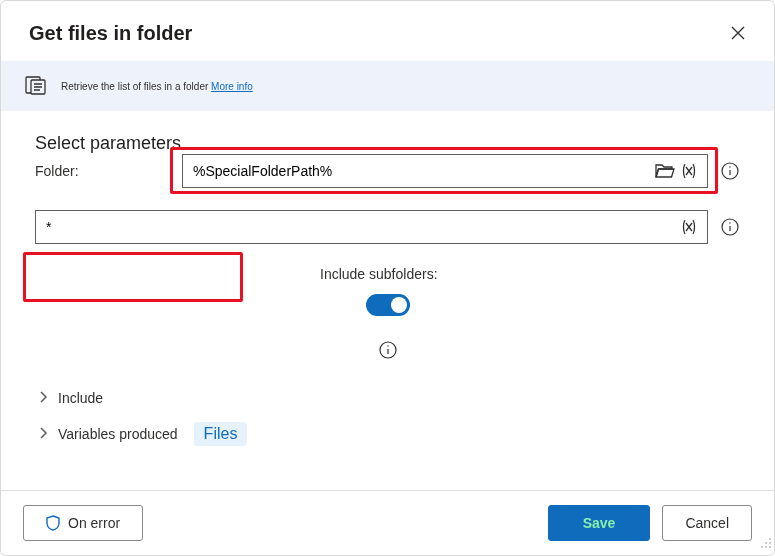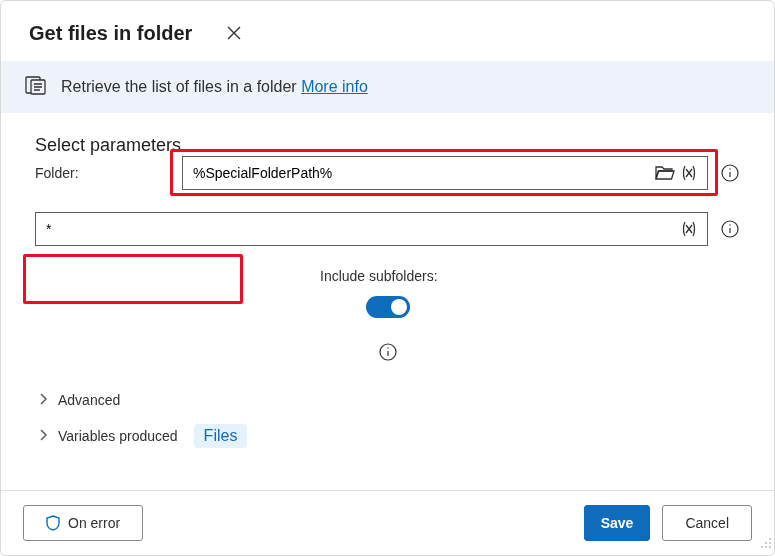--- a/index.html
+++ b/index.html
@@ -17,42 +17,42 @@
     border: 1px solid #d9d9d9;
     border-radius: 6px;
     display: flex;
     flex-direction: column;
     overflow: hidden;
     background: #fff;
   }
   .header {
     display: flex;
     align-items: center;
-    justify-content: flex-start;
+    justify-content: space-between;
     padding: 18px 22px 14px 28px;
     gap: 28px;
   }
   .header h1 {
     font-size: 20px;
     font-weight: 600;
     color: #201f1e;
   }
   .close-btn {
     width: 28px; height: 28px;
     display: flex; align-items: center; justify-content: center;
     cursor: pointer;
     color: #323130;
   }
   .info-banner {
     background: #eef3fb;
     display: flex;
     align-items: center;
     gap: 14px;
     padding: 14px 24px;
-    font-size: 16px;
+    font-size: 10px;
     color: #323130;
   }
   .info-banner .link {
     color: #0f6cbd;
     text-decoration: underline;
     cursor: pointer;
   }
   .info-banner .files-icon { color: #323130; }
   .body {
     flex: 1;
@@ -173,23 +173,23 @@
     font-family: inherit;
   }
   .btn.secondary {
     background: #fff;
     border: 1px solid #8a8886;
     color: #323130;
   }
   .btn.primary {
     background: #0f6cbd;
     border: 1px solid #0f6cbd;
-    color: #ffffff;
+    color: #86efac;
     font-weight: 600;
-    padding: 0 16px;
+    padding: 0 34px;
   }
   .resize-grip {
     position: absolute;
     right: 2px;
     bottom: 2px;
     color: #bdbdbd;
   }
 </style>
 </head>
 <body>
@@ -288,21 +288,21 @@
       </span>
       <div class="highlight-box" style="left:-12px; top:-14px; width:220px; height:50px;"></div>
     </div>
 
     <div class="expander">
       <span class="chevron">
         <svg width="9" height="12" viewBox="0 0 9 12">
             <path d="M2 1l5 5-5 5" fill="none" stroke="currentColor" stroke-width="1.5"></path>
           </svg>
       </span>
-      <span>Advanced</span>
+      <span>Include</span>
     </div>
 
     <div class="expander">
       <span class="chevron">
         <svg width="9" height="12" viewBox="0 0 9 12">
             <path d="M2 1l5 5-5 5" fill="none" stroke="currentColor" stroke-width="1.5"></path>
           </svg>
       </span>
       <span>Variables produced</span>
       <span class="chip">Files</span>

